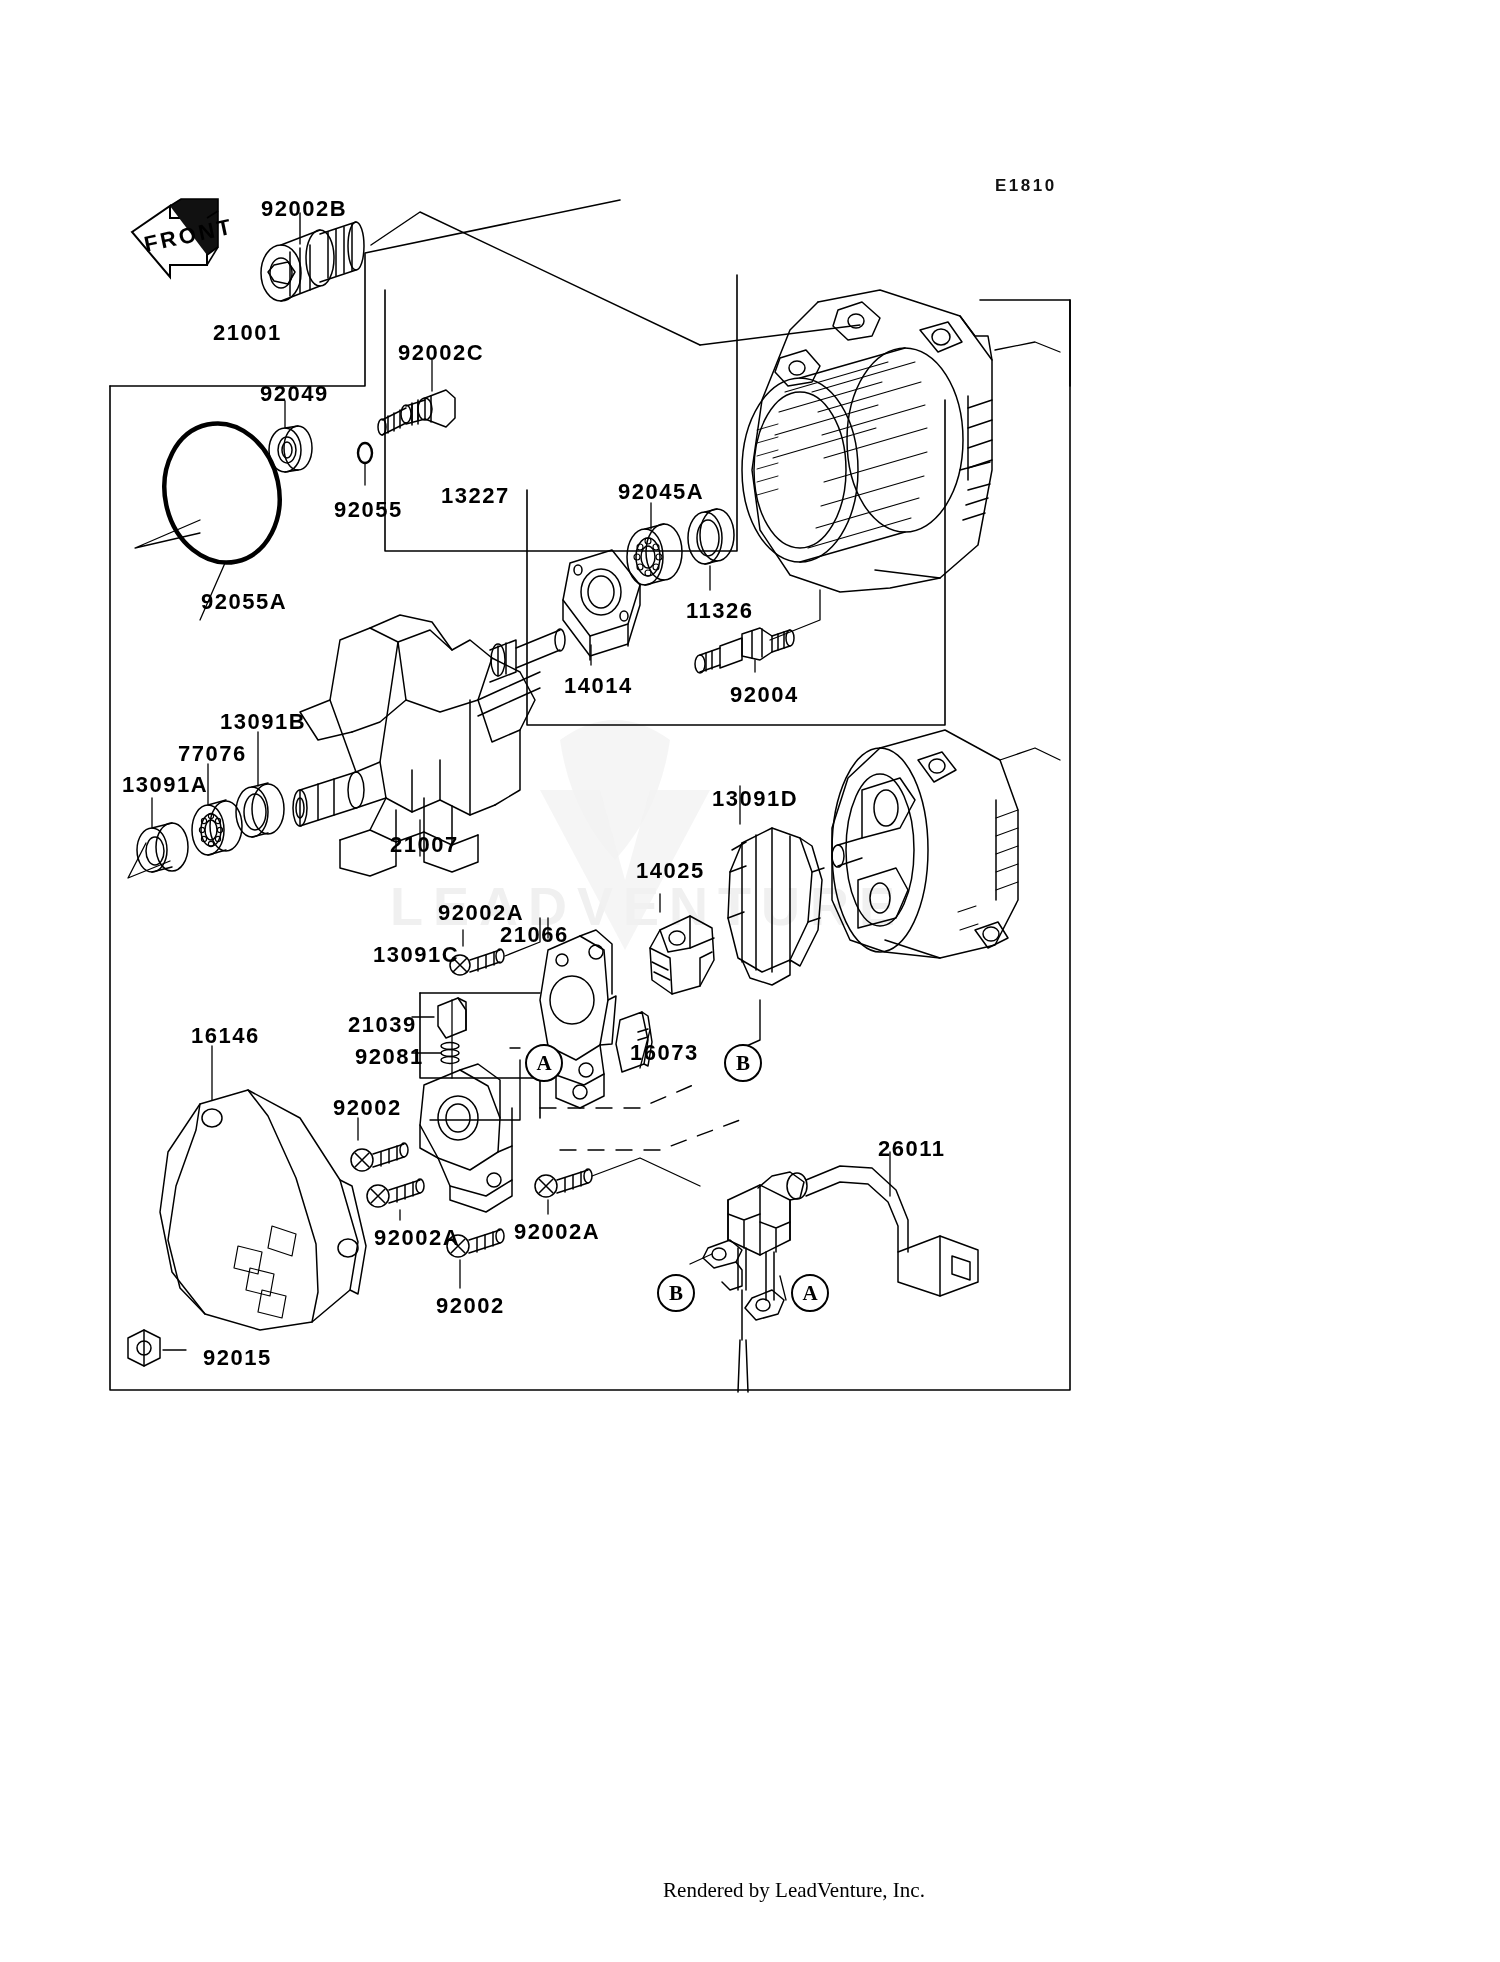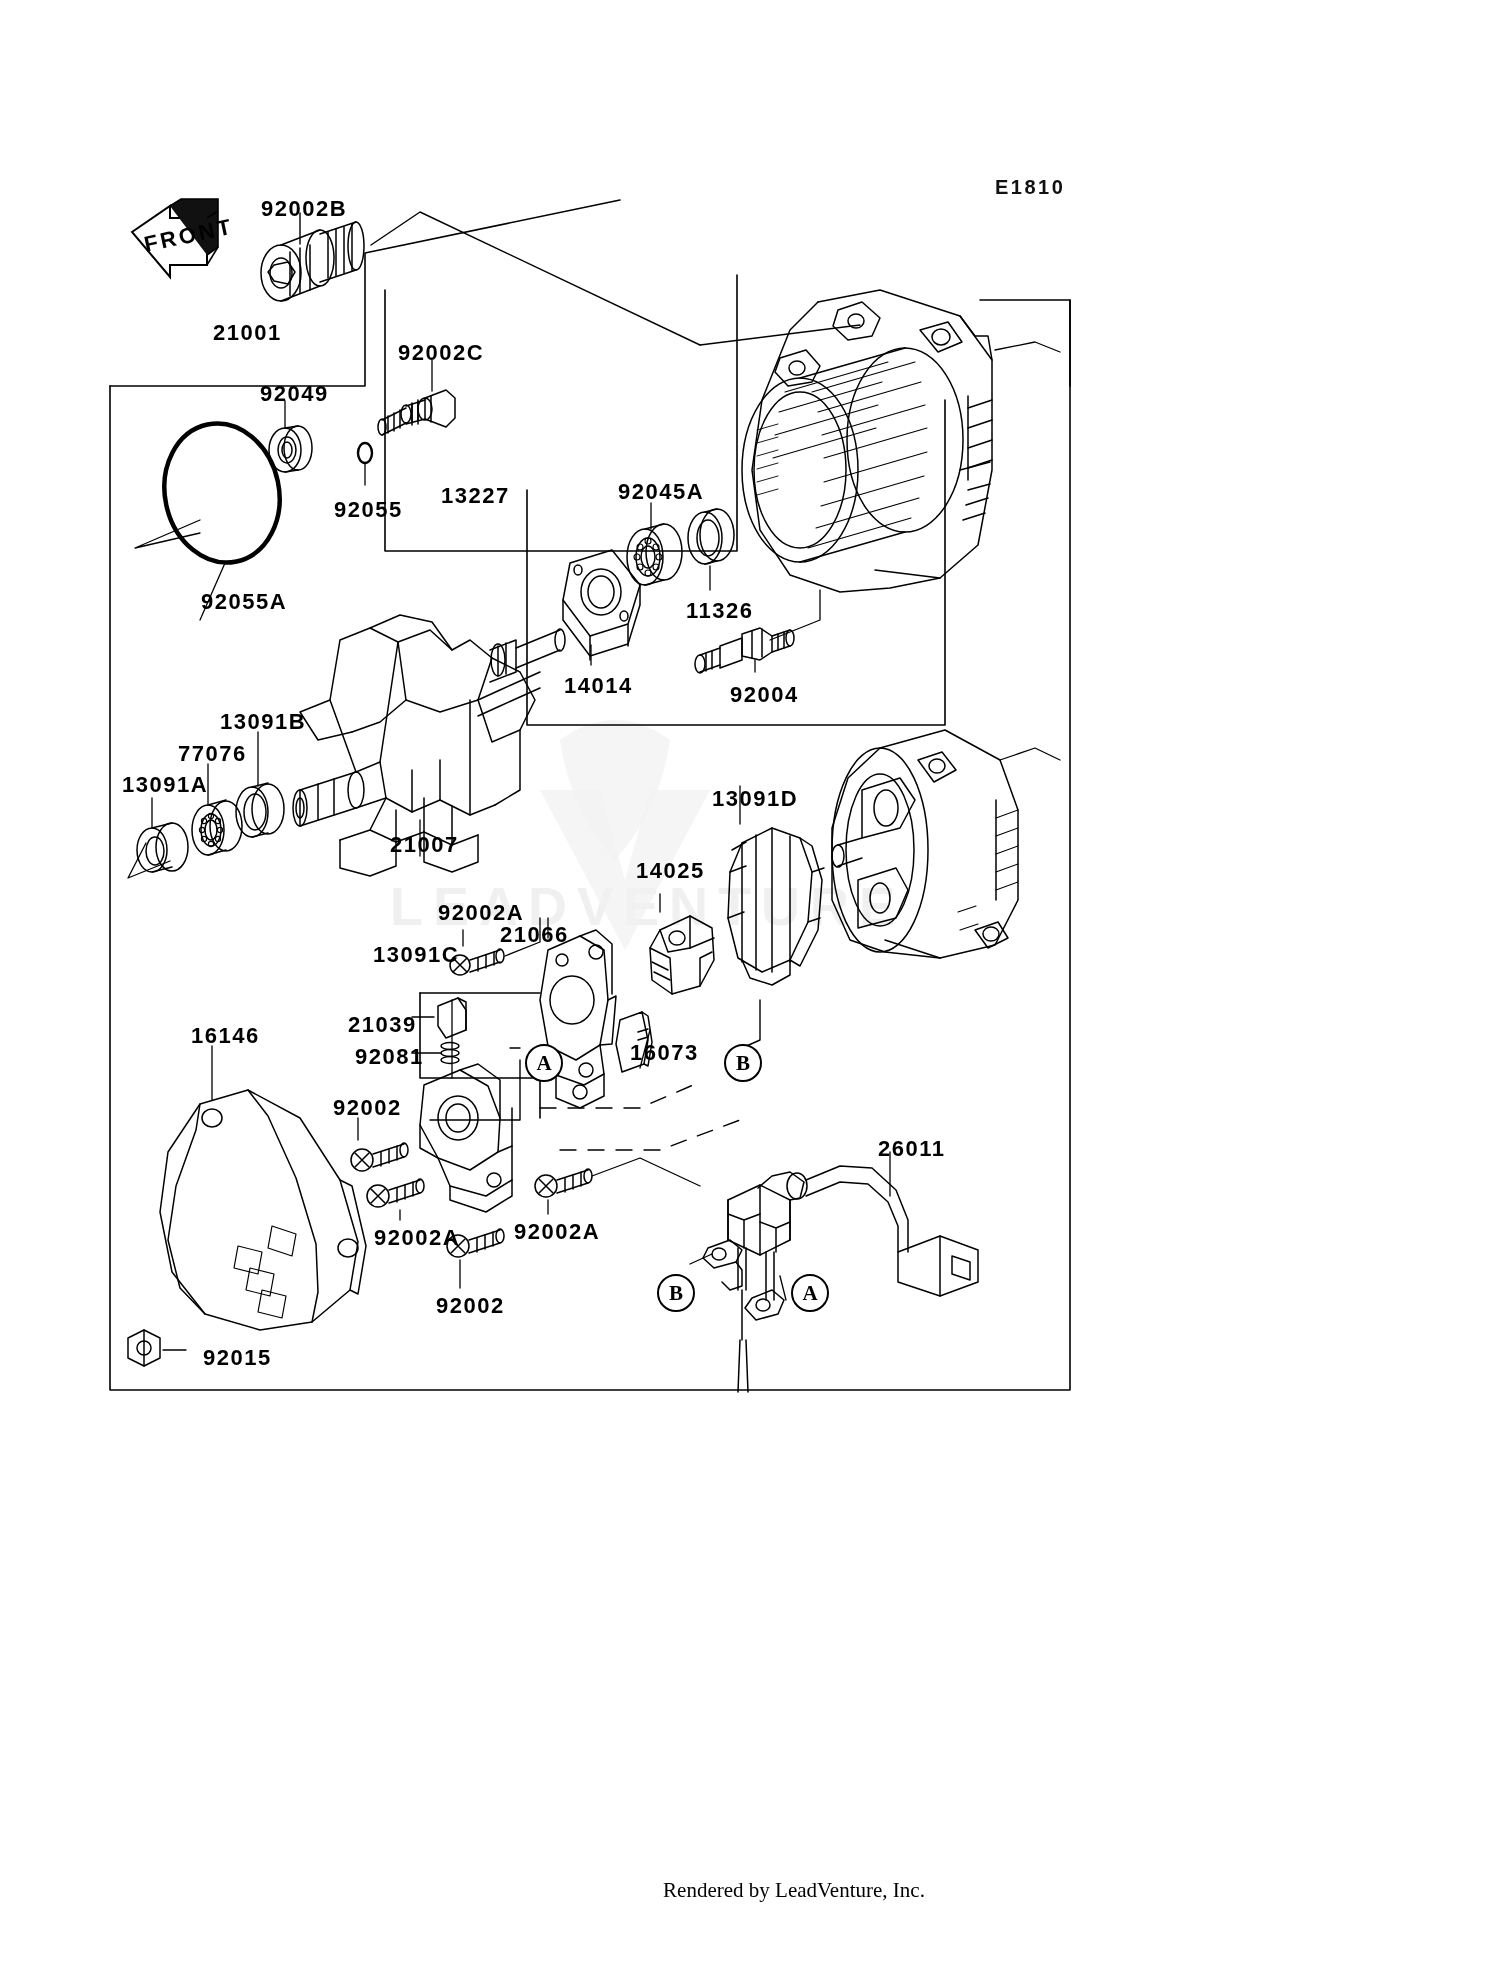--- a/index.html
+++ b/index.html
@@ -1,19 +1,19 @@
 <!DOCTYPE html>
 <html><head>
 <meta charset="utf-8">
 <style>
   html,body{margin:0;padding:0;background:#ffffff;}
   body{width:1500px;height:1962px;font-family:"Liberation Sans",sans-serif;color:#000;position:relative;overflow:hidden;}
   #stage{position:absolute;left:0;top:0;width:1500px;height:1962px;}
   .lbl{position:absolute;font-family:"Liberation Sans",sans-serif;font-weight:bold;font-size:22px;letter-spacing:1.5px;white-space:nowrap;color:#000;}
-  .code{position:absolute;font-family:"Liberation Sans",sans-serif;font-weight:bold;font-size:20px;letter-spacing:2.5px;color:#111;}
+  .code{position:absolute;font-family:"Liberation Sans",sans-serif;font-weight:bold;font-size:17px;letter-spacing:2.5px;color:#111;}
   .footer{position:absolute;left:0;width:1500px;text-align:center;font-family:"Liberation Serif",serif;font-size:21px;color:#000;margin-left:44px;}
   .svgwrap{position:absolute;left:0;top:0;width:1500px;height:1962px;pointer-events:none;}
   .wm{position:absolute;font-family:"Liberation Sans",sans-serif;font-weight:bold;color:#f0f0f0;letter-spacing:10px;font-size:54px;user-select:none;}
   .circ{position:absolute;width:34px;height:34px;border:2.5px solid #000;border-radius:50%;display:flex;align-items:center;justify-content:center;font-size:21px;font-weight:bold;font-family:"Liberation Serif",serif;background:#fff;}
 </style>
 </head>
 <body>
 
 <div id="stage">
 

